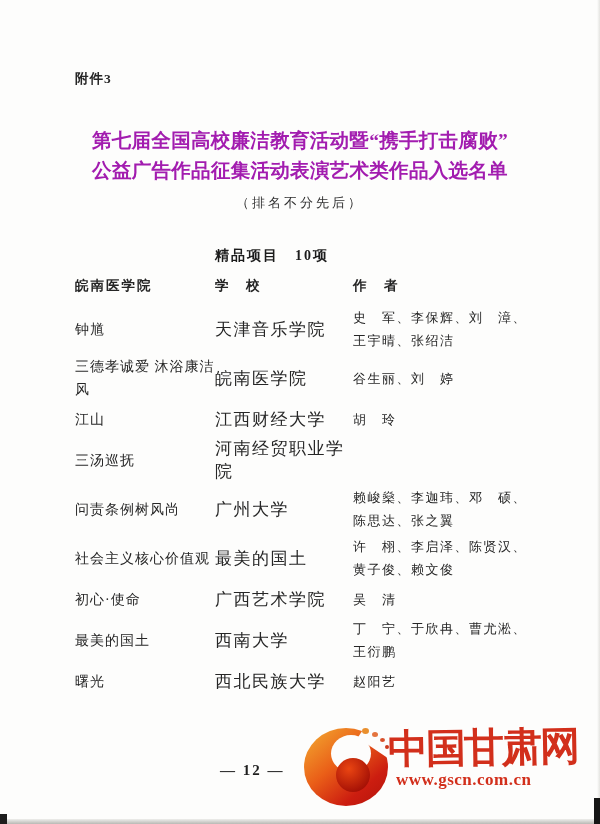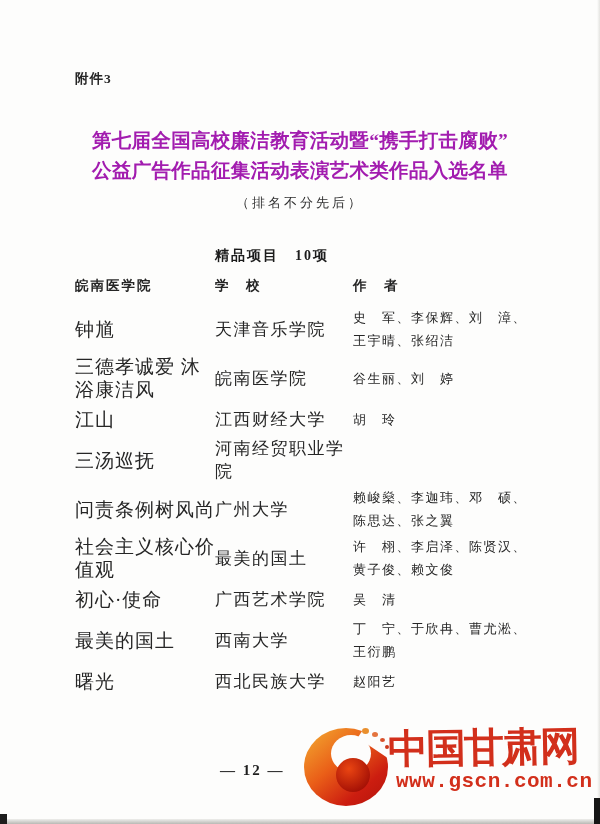--- a/index.html
+++ b/index.html
@@ -28,21 +28,21 @@
   .section{position:absolute;left:0;right:0;top:247px;text-align:center;
     font-size:14px;font-weight:700;letter-spacing:2px;color:#1c1c1c;
     transform:translateX(-28px);}
 
   
   .tbl{position:absolute;left:75px;top:272px;width:462px;}
   .row{display:flex;align-items:center;margin-bottom:3px;}
   .row.hdr{min-height:26px;margin-bottom:8px;font-weight:700;font-size:13.5px;}
   .row.short{min-height:30px;}
   .row.tall{min-height:42px;}
-  .c1{width:140px;font-size:19px;letter-spacing:1px;line-height:23px;}
+  .c1{width:140px;font-size:14px;letter-spacing:1px;line-height:23px;}
   .c2{width:138px;font-size:17px;letter-spacing:1.5px;line-height:23px;}
   .c3{flex:1;font-size:13px;letter-spacing:1.5px;line-height:23px;}
   .hdr .c1,.hdr .c2,.hdr .c3{letter-spacing:2px;font-size:13.5px;}
 
   
   .pageno{position:absolute;left:220px;top:762px;font-size:15px;font-weight:700;
     letter-spacing:2px;color:#1e1e1e;}
 
   .logo{position:absolute;left:300px;top:722px;width:290px;height:85px;}
   .swirl{position:absolute;left:4px;top:6px;width:84px;height:78px;border-radius:50%;
@@ -54,22 +54,22 @@
     background:radial-gradient(circle at 38% 32%,#ea4512,#a30f05 78%);}
   .dot{position:absolute;border-radius:50%;background:#e4743e;}
   .d1{left:58px;top:0;width:7px;height:6px;background:#e98f2d;}
   .d2{left:68px;top:4px;width:6px;height:5px;background:#e4743e;}
   .d3{left:76px;top:10px;width:5px;height:4px;background:#d8502a;}
   .d4{left:81px;top:17px;width:4px;height:4px;background:#cd3a1d;}
 
   .brand{position:absolute;left:88px;top:0;width:200px;font-size:40px;line-height:52px;
     font-weight:700;color:#d22f1b;letter-spacing:-2px;white-space:nowrap;
     transform:rotate(-1deg);font-family:"Liberation Serif","DejaVu Serif",serif;}
-  .url{position:absolute;left:96px;top:48px;font-size:21px;font-weight:700;color:#d22f1b;
-    letter-spacing:.5px;font-family:Liberation Mono, monospace;
+  .url{position:absolute;left:96px;top:48px;font-size:17px;font-weight:700;color:#d22f1b;
+    letter-spacing:.5px;font-family:Liberation Serif, serif;
     text-shadow:0 0 2px #fff;}
 </style>
 </head>
 <body>
 
 <div class="page">
 
   <div class="attach">附件3</div>
 
   <div class="title">

